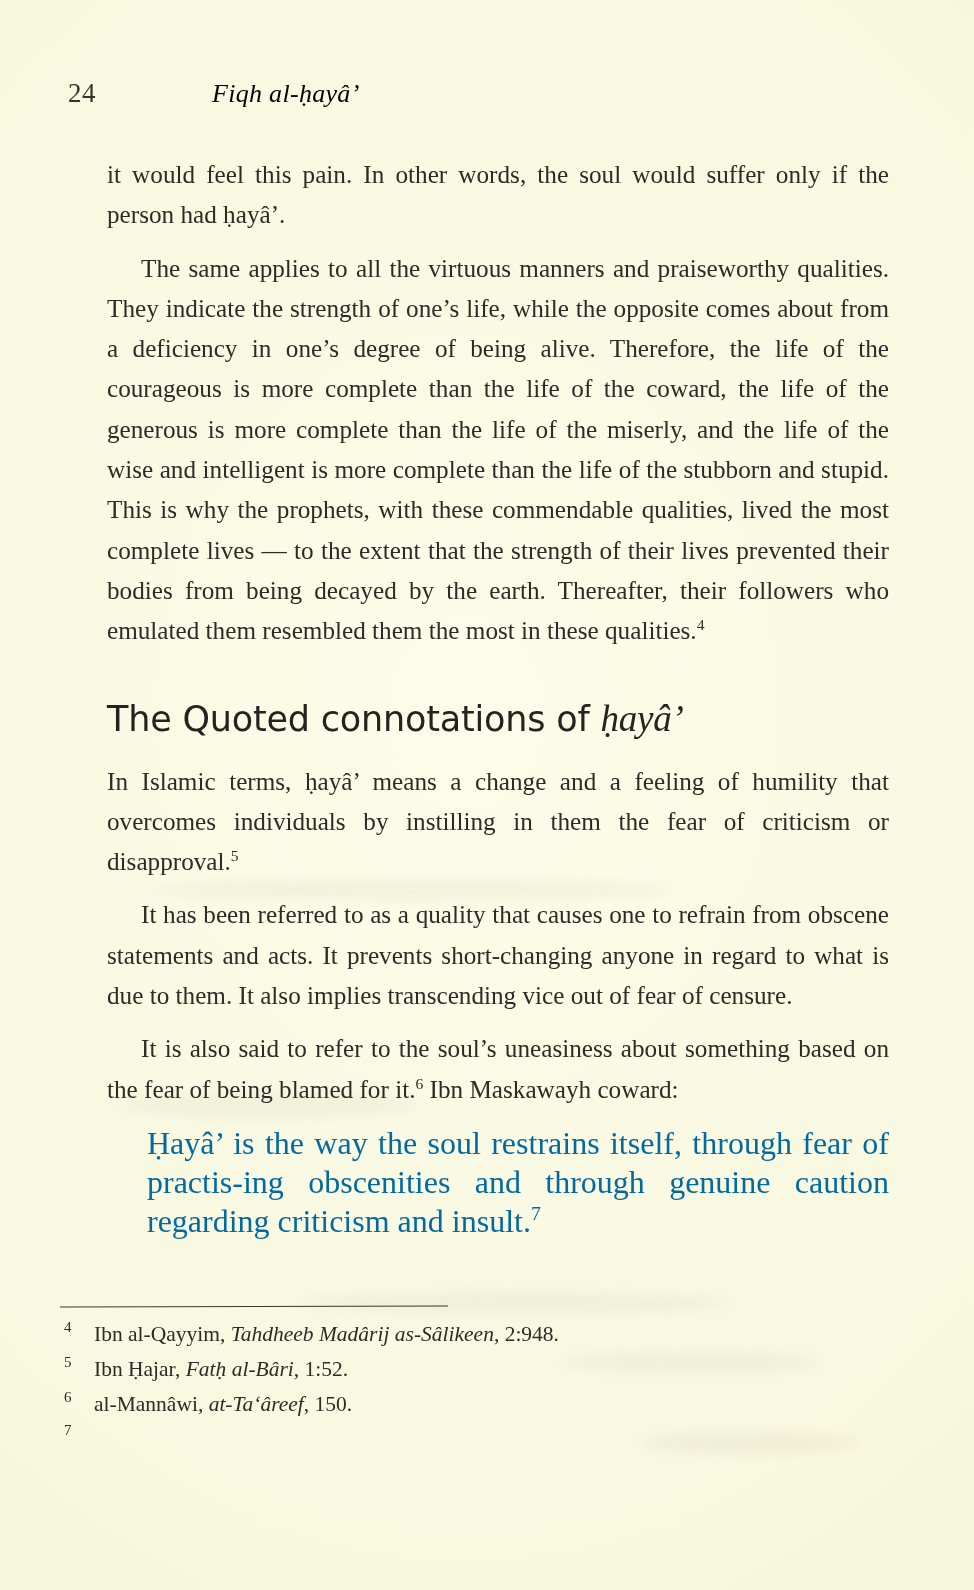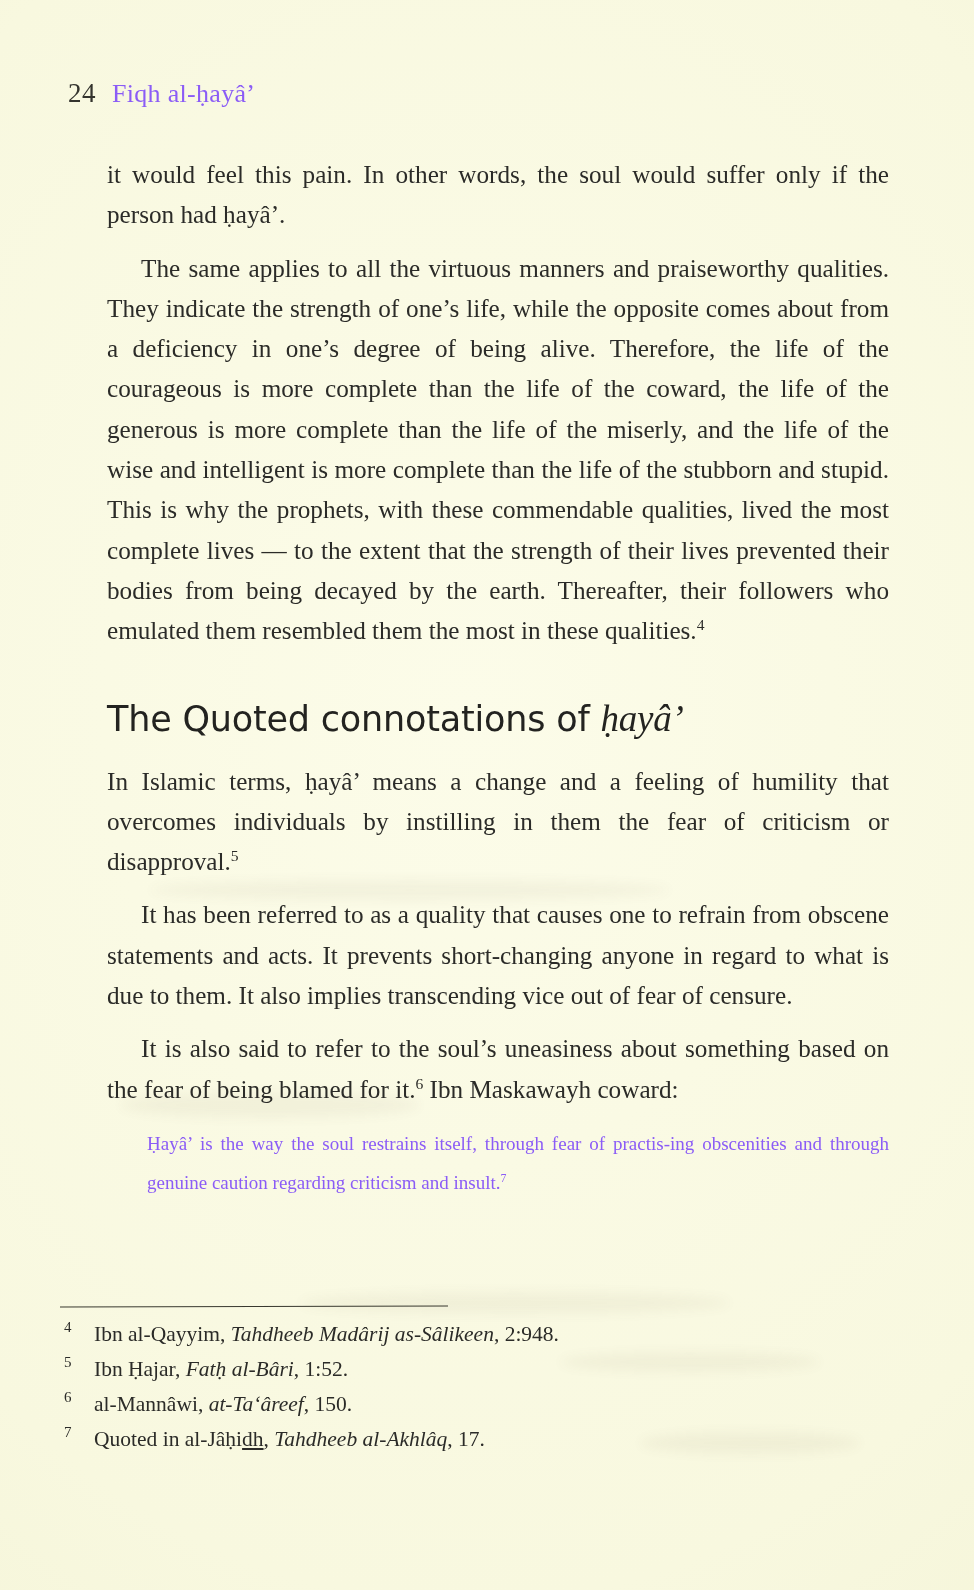--- a/index.html
+++ b/index.html
@@ -51,22 +51,24 @@
     display: flex;
     align-items: baseline;
     gap: 16px;
   }
   .folio {
     font-size: 27px;
     letter-spacing: 0.5px;
     color: #34342e;
   }
   .head-title {
+    margin-left: 100px;
+    font-style: italic;
     font-size: 26px;
-    color: #8b5cf6;
+    color: #000000;
     letter-spacing: 0.3px;
   }
 
   
   .column {
     position: absolute;
     top: 155px;
     left: 107px;
     width: 782px;
   }
@@ -100,24 +102,24 @@
   h2.section-heading .term {
     font-family: "Liberation Serif", "DejaVu Serif", serif;
     font-style: italic;
     font-size: 37px;
   }
 
   
   blockquote.quote {
     margin: 14px 0 0 0;
     padding: 0 0 0 40px;
-    font-size: 19px;
+    font-size: 32px;
     line-height: 39px;
     text-align: justify;
-    color: #8b5cf6;
+    color: #0369a1;
   }
 
   
   .footnotes {
     position: absolute;
     left: 60px;
     top: 1306px;
     width: 820px;
   }
   .fn-rule {
@@ -206,17 +208,16 @@
       <span class="fn-text"><span>Ibn Ḥajar, </span><i>Fatḥ al-Bâri</i><span>, 1:52.</span></span>
     </div>
 
     <div class="fn">
       <span class="fn-num">6</span>
       <span class="fn-text"><span>al-Mannâwi, </span><i>at-Ta‘âreef</i><span>, 150.</span></span>
     </div>
 
     <div class="fn">
       <span class="fn-num">7</span>
-      <span class="fn-text"><span>Quoted in al-Jâḥi</span><span class="udh">dh</span><span>, </span><i>Tahdheeb al-Akhlâq</i><span>, 17.</span></span>
     </div>
   </div>
 
 </div>
 
 </body></html>

